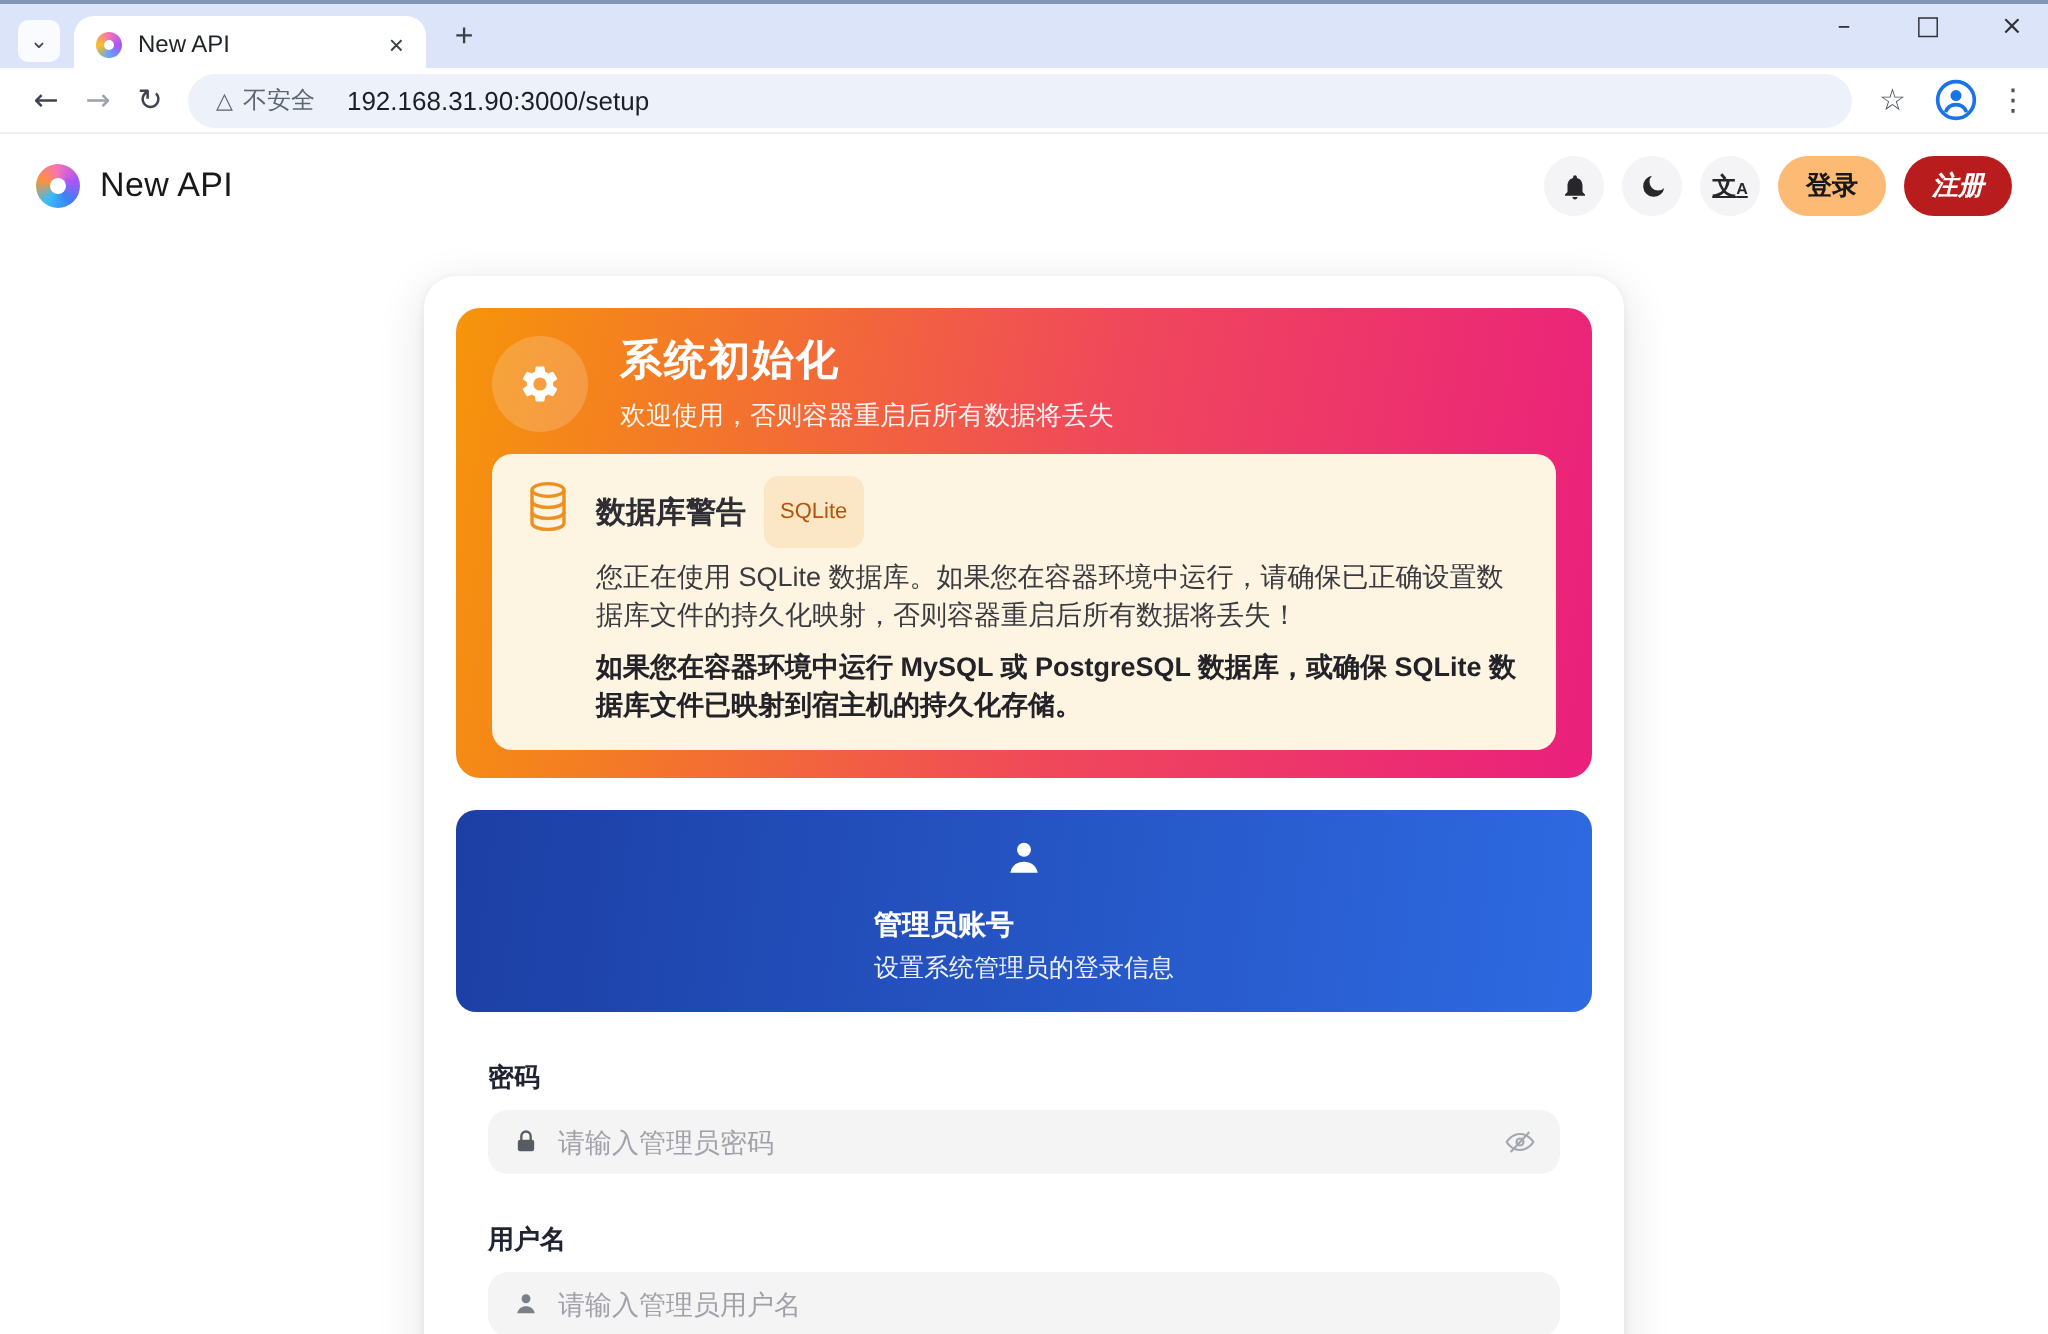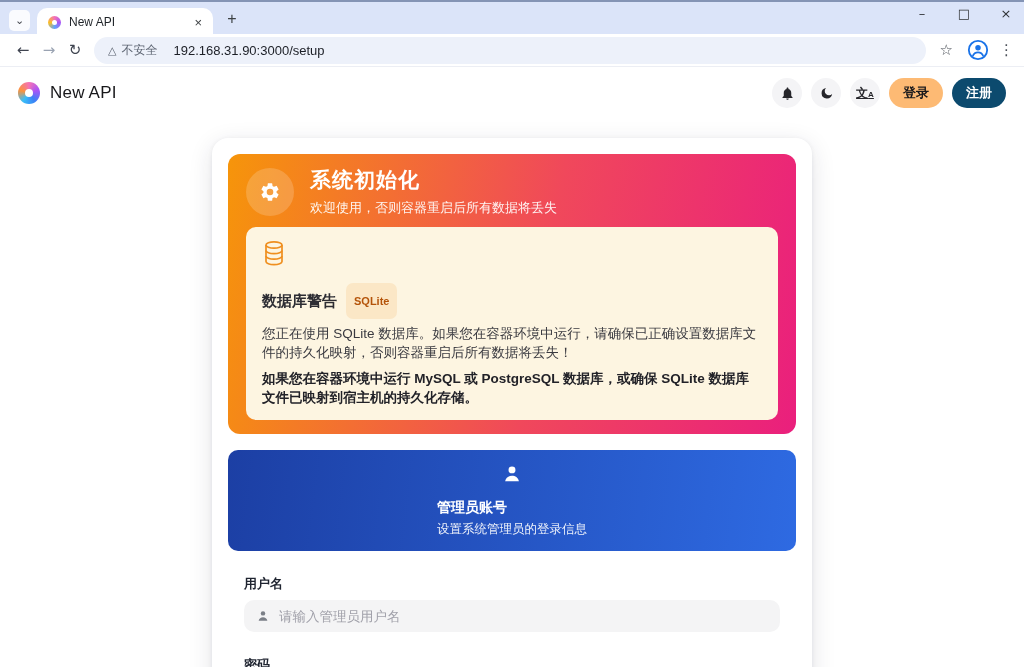--- a/index.html
+++ b/index.html
@@ -36,35 +36,35 @@
   .logo::after { content:""; position:absolute; left:7px; top:7px; width:8px; height:8px; border-radius:50%; background:#fff; }
   .brand { font-size:17px; font-weight:500; color:#18181b; margin-left:10px; letter-spacing:.2px; }
   .nav { display:flex; gap:20px; margin-left:34px; }
   .nav span { font-size:13px; font-weight:700; color:#26262b; cursor:pointer; }
   .hdr-right { margin-left:auto; display:flex; align-items:center; gap:9px; }
   .icon-btn { width:30px; height:30px; border-radius:50%; background:#f4f4f6; display:flex; align-items:center; justify-content:center; cursor:pointer; }
   .tr-ic { font-size:12px; font-weight:700; color:#26262b; line-height:1;text-decoration:underline; }
   .tr-ic i { font-style:normal; font-size:8px; font-weight:700; }
   .pill-btn { height:30px; border-radius:15px; padding:0 14px; display:flex; align-items:center; font-size:13px; font-weight:700; cursor:pointer; }
   .pill-btn.ghost { background:#fdba74; color:#18181b; }
-  .pill-btn.primary { background:#0c4a6e; color:#fff; }
+  .pill-btn.primary { background:#b91c1c; color:#fff;font-style:italic; }
 
   
   .setup-card { position:absolute; left:212px; top:71px; width:600px; background:#fff; border-radius:16px; box-shadow:0 6px 24px rgba(31,35,60,.12), 0 1px 4px rgba(31,35,60,.08); padding:16px 16px 24px; }
   .hero { border-radius:12px; padding:12px 18px 14px; background:linear-gradient(100deg,#f6950a 0%,#f0485b 55%,#ea1f7d 100%); }
   .hero-head { display:flex; align-items:center; gap:16px; }
   .hero-ic { width:48px; height:48px; border-radius:50%; background:rgba(255,255,255,.18); display:flex; align-items:center; justify-content:center; flex:none; }
   .hero-title { font-size:21px; font-weight:700; color:#fff; letter-spacing:1px;font-family:Liberation Serif, serif; }
   .hero-sub { font-size:13px; color:rgba(255,255,255,.93); margin-top:5px; }
 
-  .warnbox { margin-top:10px; background:#fdf5e1; border-radius:10px; padding:11px 16px 13px; display:flex; gap:12px;flex-direction:column; }
+  .warnbox { margin-top:10px; background:#fdf5e1; border-radius:10px; padding:11px 16px 13px; display:flex; gap:12px; }
   .warn-icon { flex:none; margin-top:2px; }
   .warn-title-row { display:flex; align-items:center; gap:9px; }
   .warn-title { font-size:15px; font-weight:700; color:#2d2d33; }
-  .warn-badge { background:#fbe7c6; color:#b45309; font-size:11px; font-weight:700; padding:12px 8px; border-radius:7px; }
+  .warn-badge { background:#fbe7c6; color:#b45309; font-size:11px; font-weight:400; padding:12px 8px; border-radius:7px; }
   .warn-body { margin-top:5px; font-size:13.5px; line-height:19px; color:#3a3a40; }
   .warn-advice { margin-top:7px; font-size:13.5px; line-height:19px; font-weight:700; color:#222228; }
 
   .admin-banner { margin-top:16px; border-radius:10px; background:linear-gradient(97deg,#1c3fa4 0%,#2e6ae2 100%); padding:13px 16px; display:flex; align-items:center; gap:14px;flex-direction:column; }
   .admin-title { font-size:14px; font-weight:700; color:#fff; }
   .admin-sub { font-size:12.5px; color:rgba(255,255,255,.92); margin-top:4px; }
 
   .form { padding:0 16px; }
   .field { margin-top:24px; }
   .field label { display:block; font-size:13px; font-weight:700; color:#1f2430; line-height:17px; }
@@ -181,49 +181,49 @@
       </svg>
       <div>
         <div class="admin-title">管理员账号</div>
         <div class="admin-sub">设置系统管理员的登录信息</div>
       </div>
     </div>
 
     <div class="form">
 
       <div class="field">
-        <label>用户名</label>
-        <div class="input-box">
-          <svg viewBox="0 0 24 24" width="14" height="14">
-            <circle cx="12" cy="7.5" r="3.8" fill="#7b7f87"></circle>
-            <path d="M4.5 20c.8-4 3.9-6 7.5-6s6.7 2 7.5 6z" fill="#7b7f87"></path>
-          </svg>
-          <input type="text" placeholder="请输入管理员用户名" style="">
-        </div>
-      </div>
-
-      <div class="field">
         <label>密码</label>
         <div class="input-box">
           <svg viewBox="0 0 24 24" width="14" height="14">
             <rect x="5" y="10" width="14" height="10" rx="2" fill="#565b64"></rect>
             <path d="M8 10.5V7a4 4 0 0 1 8 0v3.5" fill="none" stroke="#565b64" stroke-width="2"></path>
           </svg>
           <input type="password" placeholder="请输入管理员密码" style="">
           <span class="eye-btn">
             <svg viewBox="0 0 24 24" width="16" height="16">
               <path d="M2 12s3.5-6 10-6 10 6 10 6-3.5 6-10 6S2 12 2 12z" fill="none" stroke="#a3a7ae" stroke-width="1.6"></path>
               <circle cx="12" cy="12" r="2.6" fill="none" stroke="#a3a7ae" stroke-width="1.6"></circle>
               <line x1="5" y1="19.5" x2="19" y2="4.5" stroke="#a3a7ae" stroke-width="1.6"></line>
             </svg>
           </span>
         </div>
       </div>
 
       <div class="field">
+        <label>用户名</label>
+        <div class="input-box">
+          <svg viewBox="0 0 24 24" width="14" height="14">
+            <circle cx="12" cy="7.5" r="3.8" fill="#7b7f87"></circle>
+            <path d="M4.5 20c.8-4 3.9-6 7.5-6s6.7 2 7.5 6z" fill="#7b7f87"></path>
+          </svg>
+          <input type="text" placeholder="请输入管理员用户名" style="">
+        </div>
+      </div>
+
+      <div class="field">
         <div class="input-box">
           
           
           
         </div>
       </div>
 
     </div>
   </div>
 </div>

